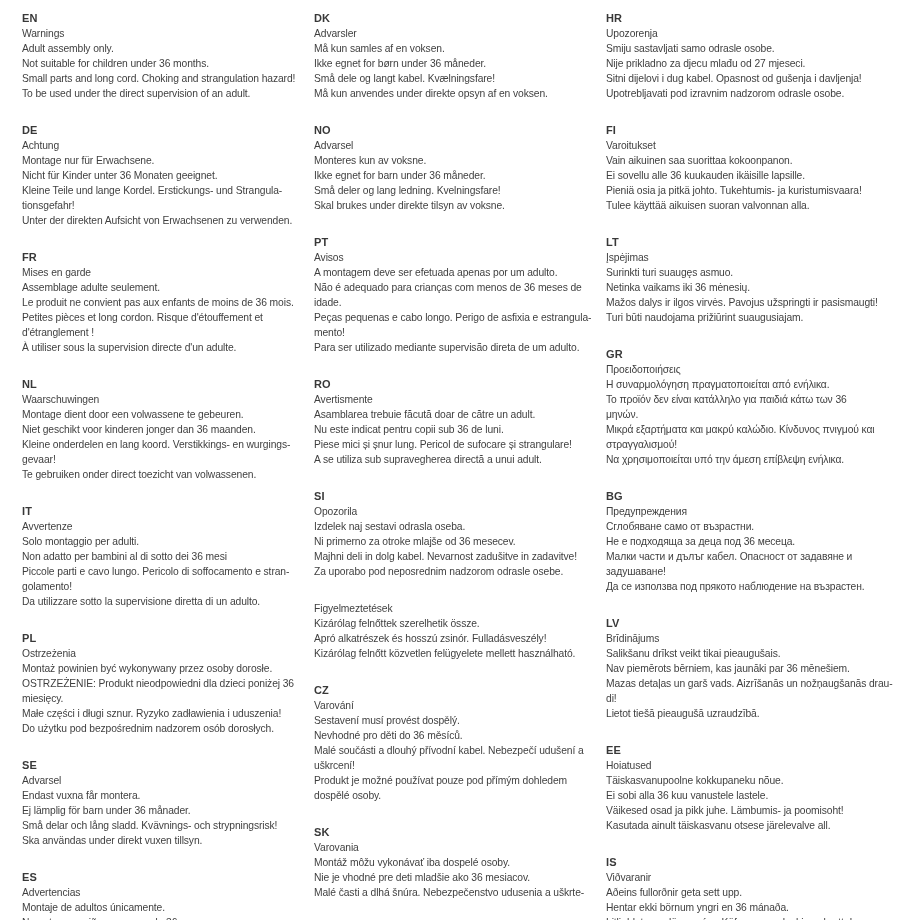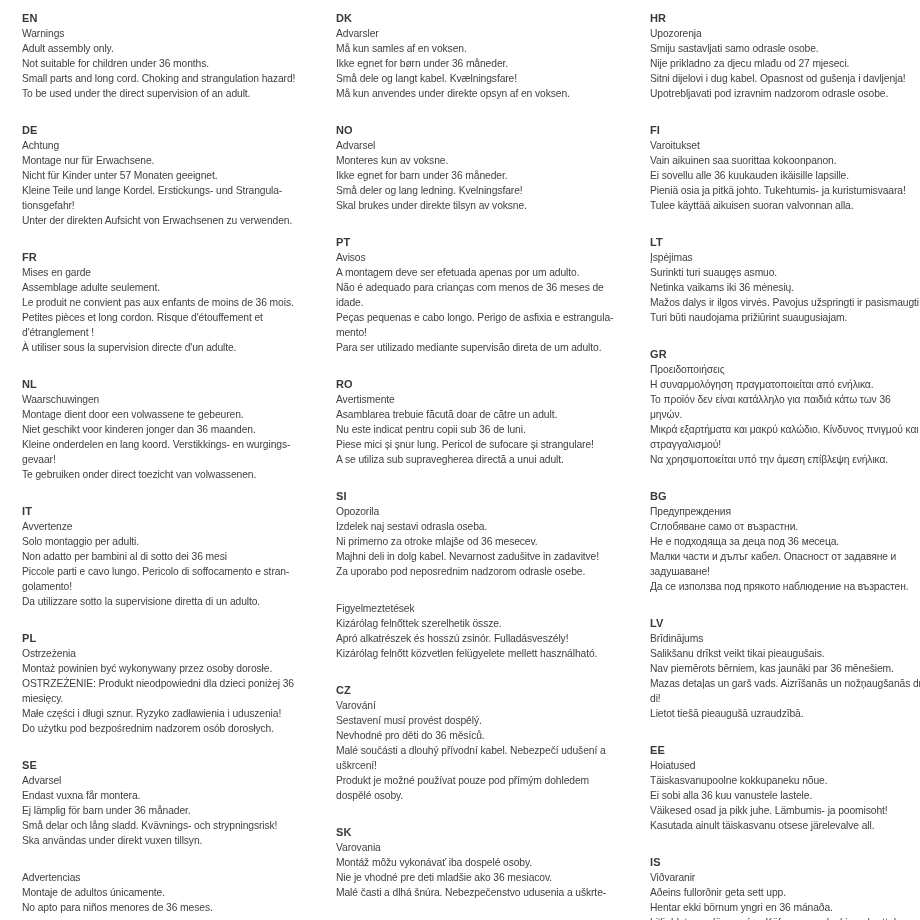--- a/index.html
+++ b/index.html
@@ -12,21 +12,21 @@
     height: 920px;
     overflow: hidden;
     font-family: "Liberation Sans", sans-serif;
   }
   .page {
     box-sizing: border-box;
     width: 920px;
     height: 920px;
     padding: 11px 0 0 22px;
     display: flex;
-    gap: 22px;
+    gap: 0;
     background: #ffffff;
   }
   .col {
     width: 292px;
     flex: 0 0 292px;
   }
   .block {
     margin: 0 0 22px 0;
   }
   .code {
@@ -57,21 +57,21 @@
         <p class="line">Warnings</p>
         <p class="line">Adult assembly only.</p>
         <p class="line">Not suitable for children under 36 months.</p>
         <p class="line">Small parts and long cord. Choking and strangulation hazard!</p>
         <p class="line">To be used under the direct supervision of an adult.</p>
       </section>
       <section class="block">
         <h2 class="code">DE</h2>
         <p class="line">Achtung</p>
         <p class="line">Montage nur für Erwachsene.</p>
-        <p class="line">Nicht für Kinder unter 57 Monaten geeignet.</p>
+        <p class="line">Nicht für Kinder unter 36 Monaten geeignet.</p>
         <p class="line">Kleine Teile und lange Kordel. Erstickungs- und Strangula-</p>
         <p class="line">tionsgefahr!</p>
         <p class="line">Unter der direkten Aufsicht von Erwachsenen zu verwenden.</p>
       </section>
       <section class="block">
         <h2 class="code">FR</h2>
         <p class="line">Mises en garde</p>
         <p class="line">Assemblage adulte seulement.</p>
         <p class="line">Le produit ne convient pas aux enfants de moins de 36 mois.</p>
         <p class="line">Petites pièces et long cordon. Risque d'étouffement et</p>
@@ -107,20 +107,21 @@
       </section>
       <section class="block">
         <h2 class="code">SE</h2>
         <p class="line">Advarsel</p>
         <p class="line">Endast vuxna får montera.</p>
         <p class="line">Ej lämplig för barn under 36 månader.</p>
         <p class="line">Små delar och lång sladd. Kvävnings- och strypningsrisk!</p>
         <p class="line">Ska användas under direkt vuxen tillsyn.</p>
       </section>
       <section class="block">
+        <h2 class="code">ES</h2>
         <p class="line">Advertencias</p>
         <p class="line">Montaje de adultos únicamente.</p>
         <p class="line">No apto para niños menores de 36 meses.</p>
       </section>
     </div>
   <div class="col">
       <section class="block">
         <h2 class="code">DK</h2>
         <p class="line">Advarsler</p>
         <p class="line">Må kun samles af en voksen.</p>

